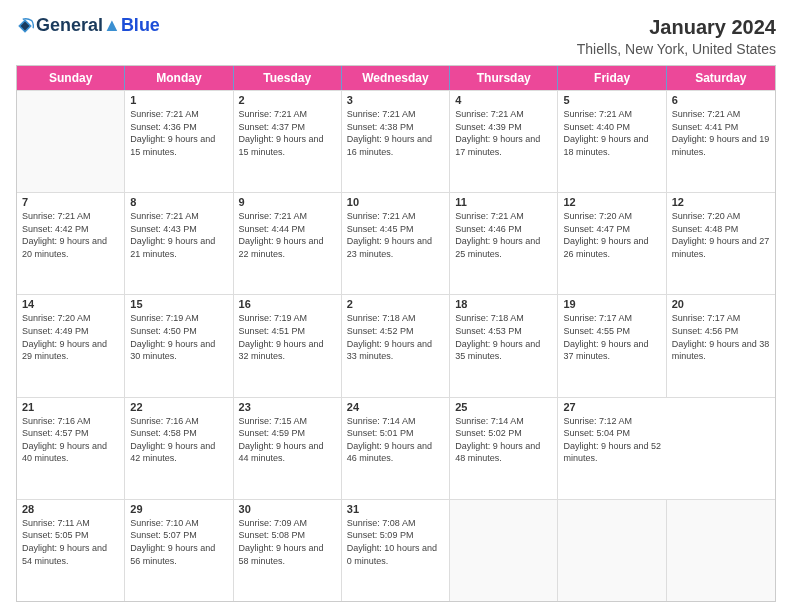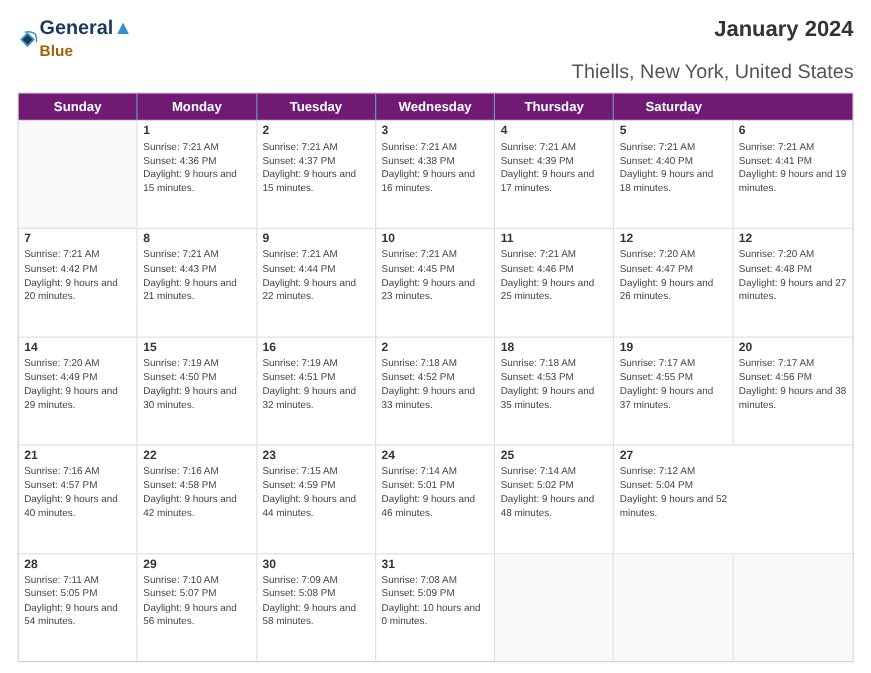--- a/index.html
+++ b/index.html
@@ -43,34 +43,34 @@
     }
     .title-area {
       text-align: right;
     }
     .month-title {
       font-size: 20px;
       font-weight: bold;
       color: #333;
     }
     .location-title {
-      font-size: 18px;
+      font-size: 14px;
       color: #555;
-      margin-top: 16px;
+      margin-top: 2px;
     }
     .calendar {
       flex: 1;
       display: flex;
       flex-direction: column;
       border: 1px solid #ccc;
     }
     .cal-header {
       display: grid;
       grid-template-columns: repeat(7, 1fr);
-      background: #701a75;
+      background: #ec4899;
     }
     .cal-header-cell {
       color: #fff;
       font-size: 12px;
       font-weight: bold;
       padding: 5px 6px;
       text-align: center;
       border-right: 1px solid #6a9cd0;
     }
     .cal-header-cell:last-child {
@@ -117,42 +117,43 @@
 <body>
 
 <div class="page">
   <div class="header">
     <div class="logo-area">
       <svg class="logo-icon" viewBox="0 0 40 40" xmlns="http://www.w3.org/2000/svg">
         <path d="M20 5 L35 20 L20 35 L5 20 Z" fill="#3a8fd1"></path>
         <path d="M20 10 L30 20 L20 30 L10 20 Z" fill="#1a3a5c"></path>
         <path d="M15 5 Q25 2 35 8 Q40 15 38 25" fill="none" stroke="#3a8fd1" stroke-width="3"></path>
       </svg>
-      <div style="display:flex;flex-direction:column;">
+      <div style="display:flex;flex-direction:row;">
         <div class="logo-text">
           <span style="color:#1a3a5c;">General</span><span style="color:#3a8fd1;">▲</span>
         </div>
         <div class="logo-text">
-          <span style="color:#a16207; font-size:14px; font-weight:bold;">Blue</span>
+          <span style="color:#1d4ed8; font-size:18px; font-weight:bold;">Blue</span>
         </div>
       </div>
     </div>
     <div class="title-area">
       <div class="month-title">January 2024</div>
       <div class="location-title">Thiells, New York, United States</div>
     </div>
   </div>
 
   <div class="calendar">
     <div class="cal-header" id="cal-header">
         <div class="cal-header-cell">Sunday</div>
         <div class="cal-header-cell">Monday</div>
         <div class="cal-header-cell">Tuesday</div>
         <div class="cal-header-cell">Wednesday</div>
         <div class="cal-header-cell">Thursday</div>
+        <div class="cal-header-cell">Friday</div>
         <div class="cal-header-cell">Saturday</div>
       </div>
     <div class="cal-body" id="cal-body">
         <div class="cal-row">
           <div class="cal-cell empty"></div>
           <div class="cal-cell">
             <div class="day-num">1</div>
         <div class="cal-cell-text">Sunrise: 7:21 AM<br>Sunset: 4:36 PM<br>Daylight: 9 hours and 15 minutes.</div>
           </div>
           <div class="cal-cell">

